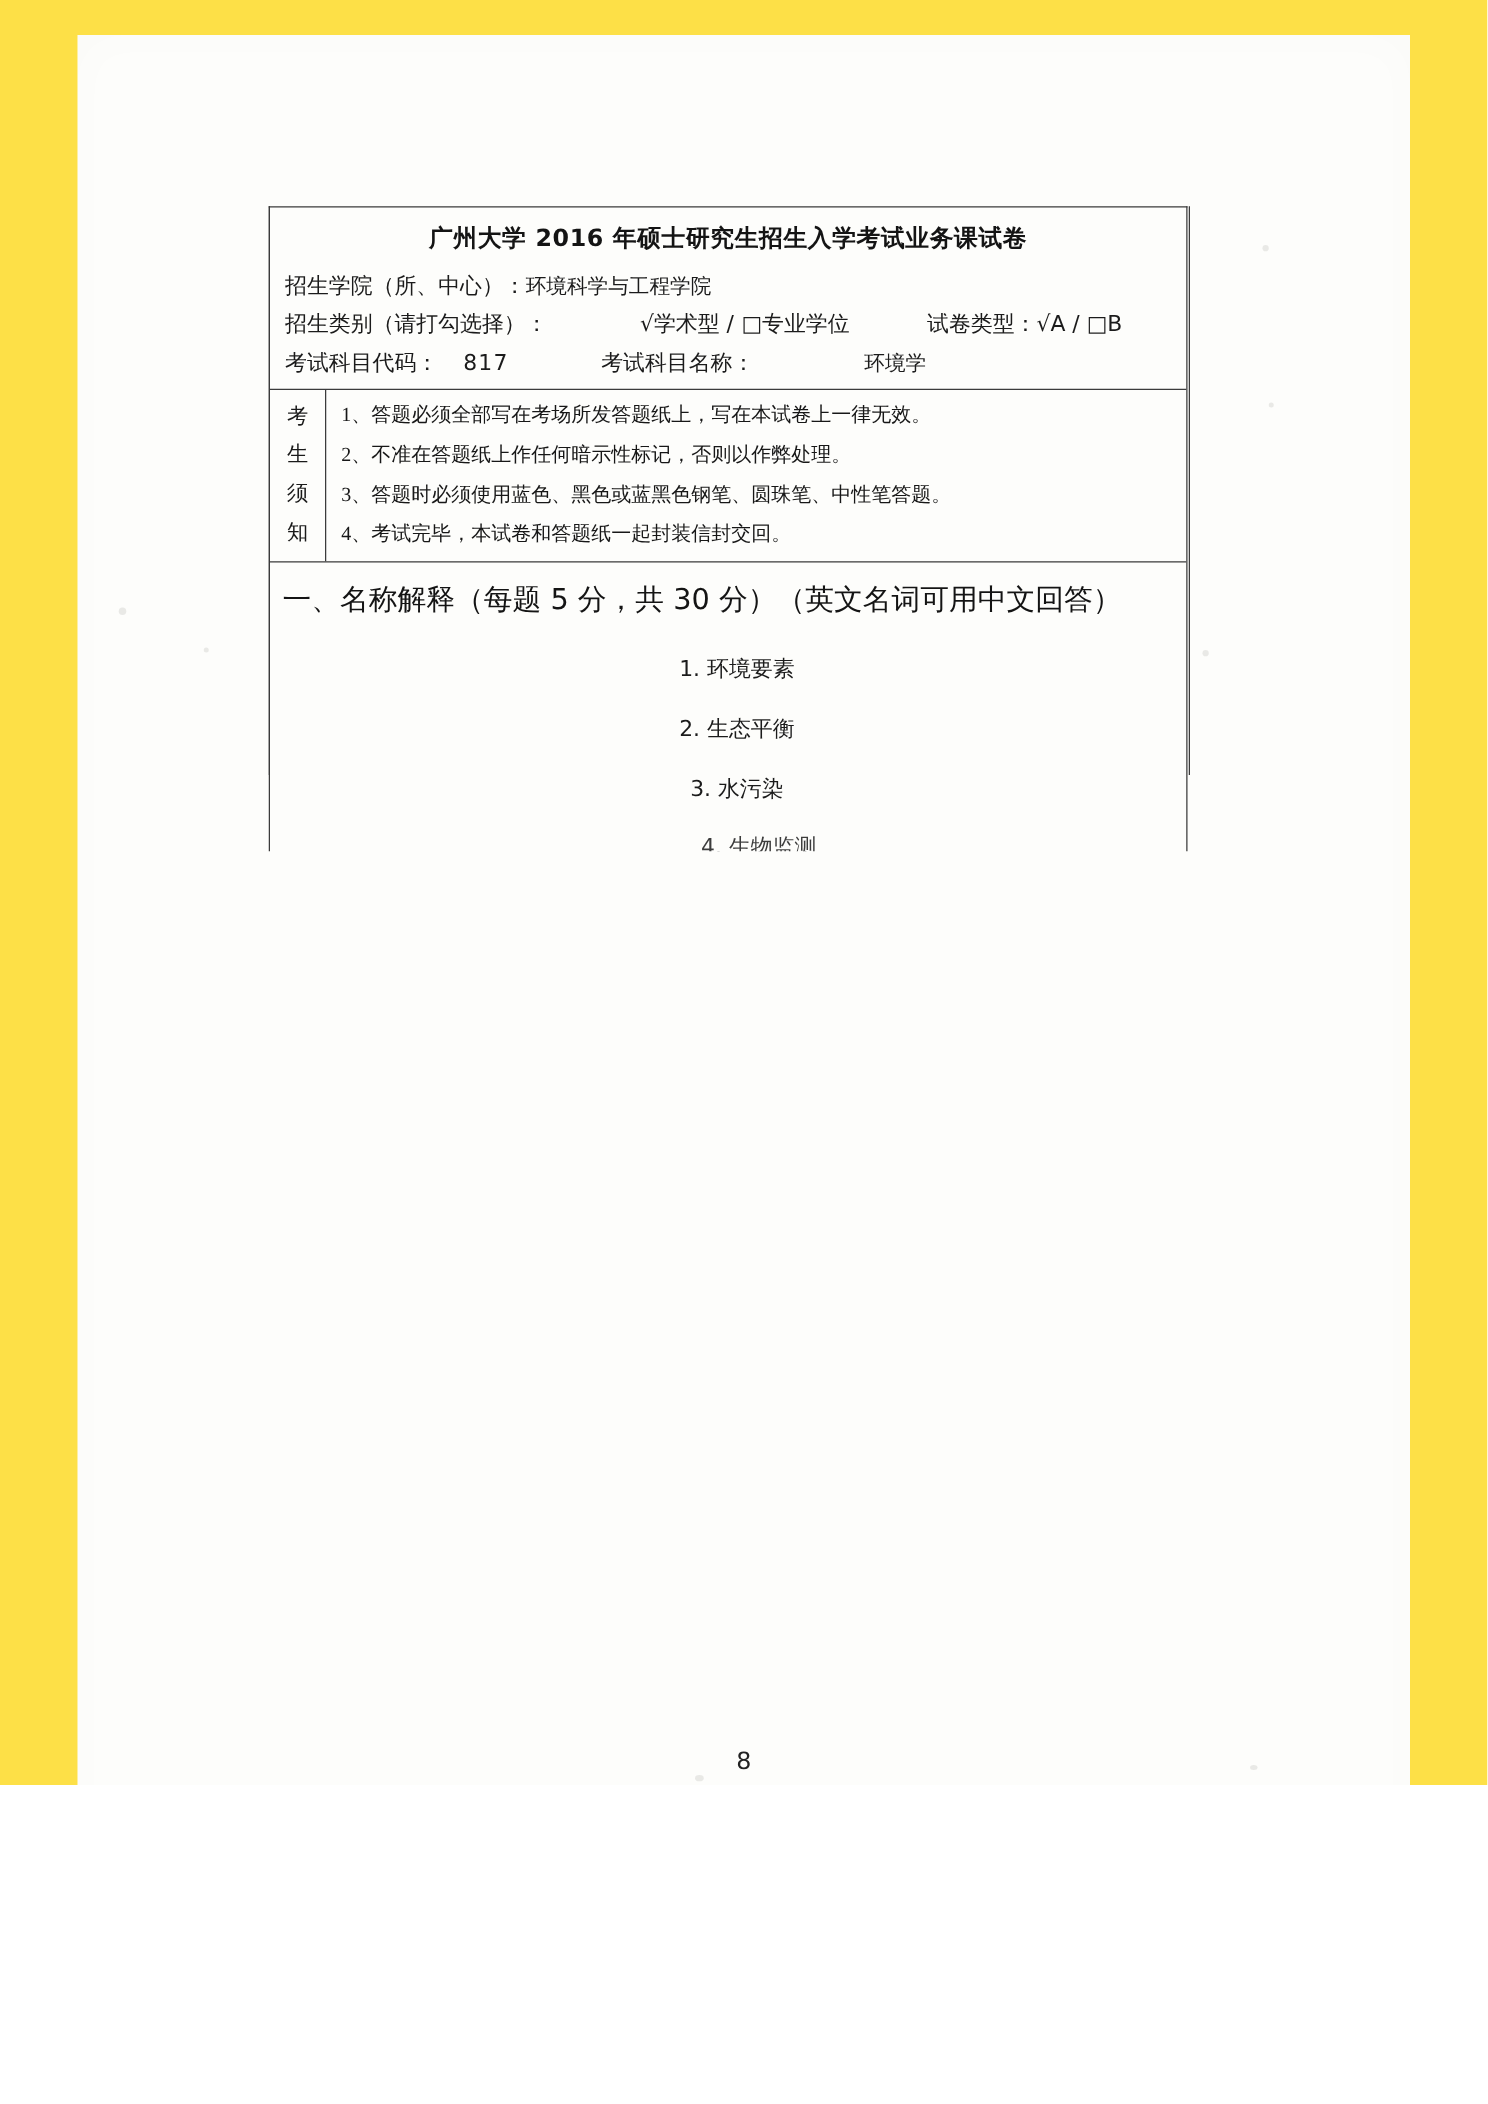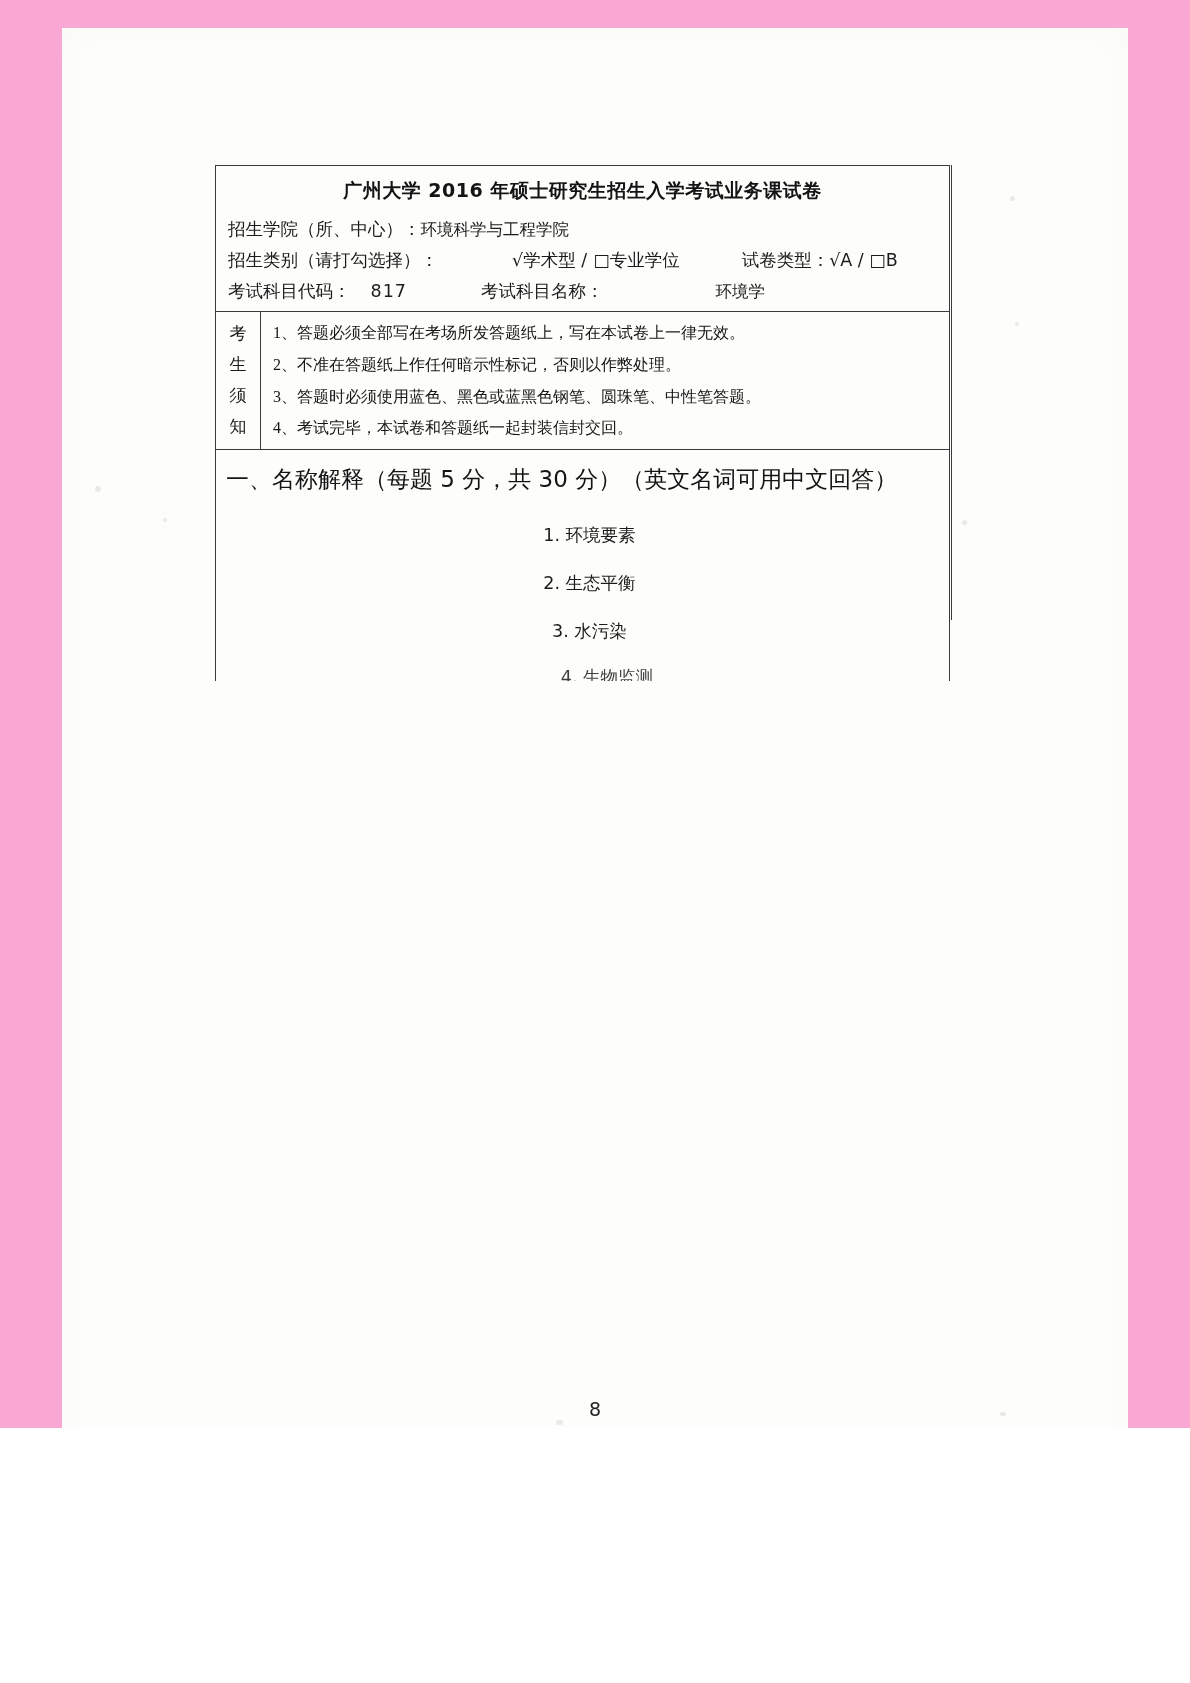--- a/index.html
+++ b/index.html
@@ -13,21 +13,21 @@
     position: relative;
     font-family: "Liberation Serif", serif;
     color: #1a1a1a;
   }
   
   .page {
     position: absolute;
     left: 0; top: 0;
     width: 1190px;
     height: 1428px;
-    background: #f9a8d4;
+    background: #fde047;
     overflow: hidden;
   }
   .scan-tint {
     position: absolute;
     left: 62px; top: 28px;
     width: 1066px; height: 1604px;
     background: #fdfdfb;
     box-shadow: inset 0 0 40px rgba(0,0,0,0.015);
   }
   
@@ -79,21 +79,21 @@
     display: inline-block;
     margin-left: 62px;
   }
   .code-val {
     display: inline-block;
     margin-left: 20px;
     letter-spacing: 1px;
   }
   .subject-val {
     display: inline-block;
-    margin-left: 112px;
+    margin-left: 88px;
   }
 
   
   .notice {
     display: flex;
     border-top: 1.4px solid #3b3b3b;
   }
   .notice-label {
     width: 44px;
     border-right: 1.4px solid #3b3b3b;

